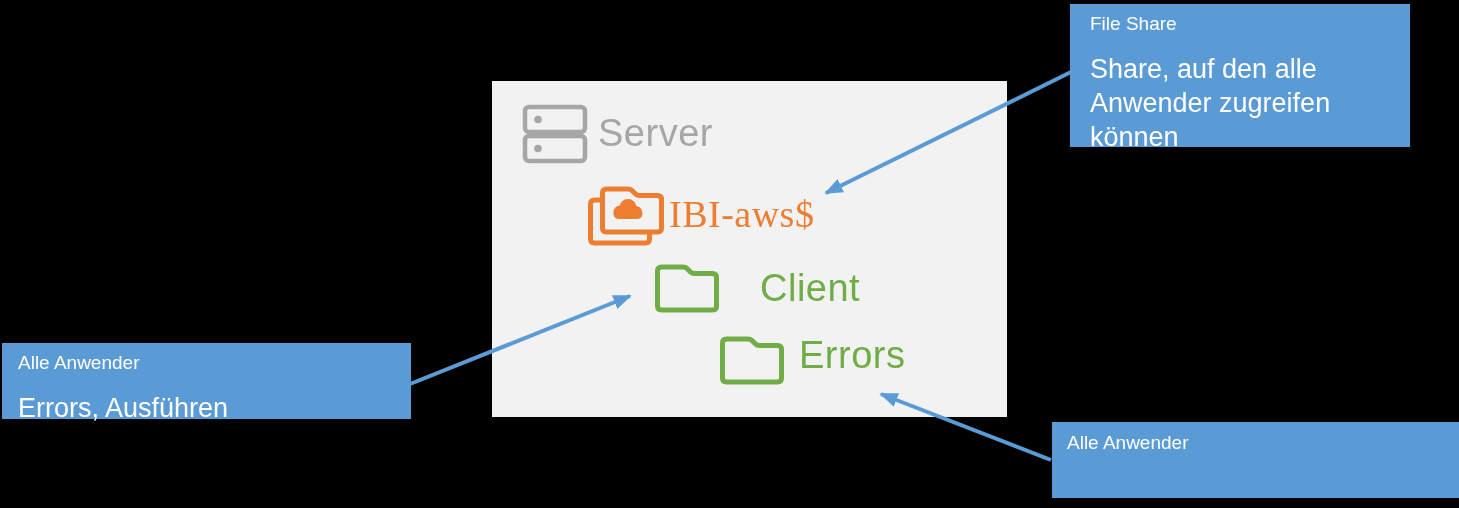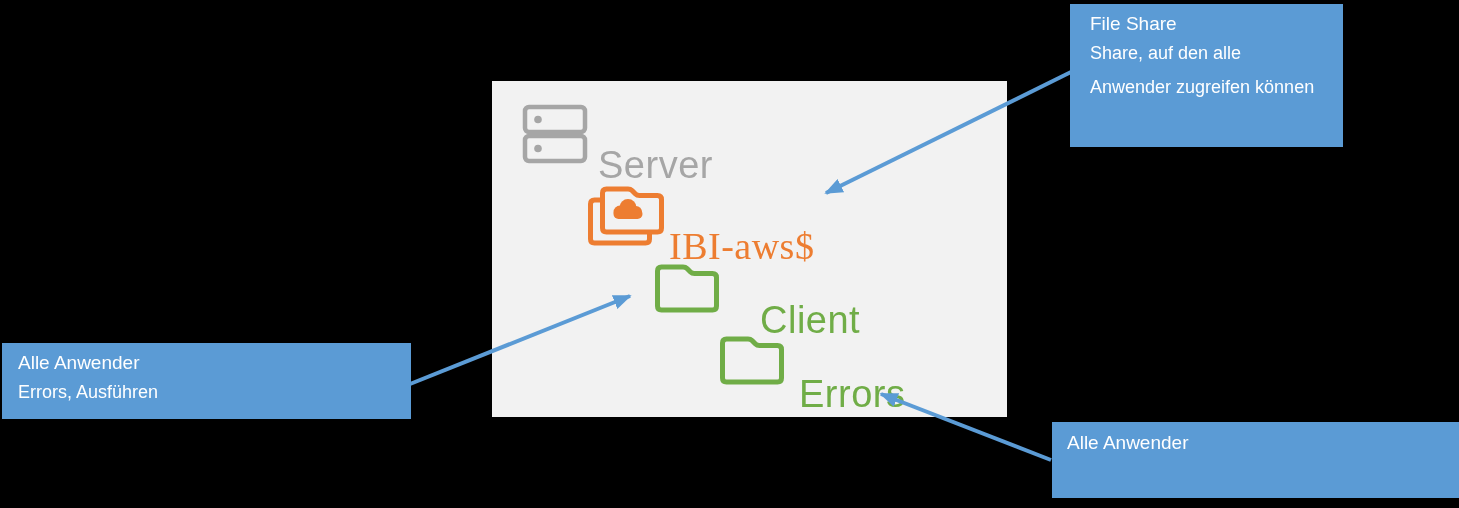--- a/index.html
+++ b/index.html
@@ -14,32 +14,31 @@
     background:var(--bg); overflow:hidden;
   }
   .panel{
     position:absolute; left:492px; top:81px; width:515px; height:336px;
     background:var(--panel);
   }
   .icon{position:absolute;}
   .node-label{
     position:absolute; font-size:38px; line-height:42px; white-space:nowrap;
     letter-spacing:0.5px;
-    margin-top:32px;
   }
   .lbl-server{left:598px; top:112px; color:var(--gray);}
   .lbl-share {left:669px; top:193px; color:var(--orange);font-family:Liberation Serif, serif;}
   .lbl-client{left:760px; top:267px; color:var(--green);}
-  .lbl-errors{left:799px; top:341px; color:var(--green);text-align:center;}
+  .lbl-errors{left:799px; top:334px; color:var(--green);text-align:center;}
   .callout{
     position:absolute; background:var(--blue); color:var(--white);
   }
   .callout .title{font-size:19px; line-height:25px;}
-  .callout .body {font-size:18px; line-height:34px;}
-  .co-fileshare{left:1070px; top:4px;   width:273px; height:143px; padding:7px 18px 0 20px;}
+  .callout .body {font-size:27px; line-height:34px;margin-top:16px;}
+  .co-fileshare{left:1070px; top:4px;   width:340px; height:143px; padding:7px 18px 0 20px;}
   .co-client   {left:2px;    top:343px; width:409px; height:76px;  padding:7px 16px 0 16px;}
   .co-errors   {left:1052px; top:422px; width:407px; height:76px;  padding:8px 16px 0 15px;}
   .arrows{position:absolute; left:0; top:0; width:1459px; height:508px; pointer-events:none;}
   .arrow-line{stroke:var(--blue); stroke-width:4; fill:none;}
   .arrow-head{fill:var(--blue);}
   .stroke-gray  {stroke:var(--gray);   fill:none; stroke-width:4.5; stroke-linejoin:round;}
   .stroke-orange{stroke:var(--orange); fill:none; stroke-width:5;   stroke-linejoin:round;}
   .stroke-green {stroke:var(--green);  fill:none; stroke-width:5;   stroke-linejoin:round;}
   .fill-gray{fill:var(--gray);}
   .fill-orange{fill:var(--orange);}

